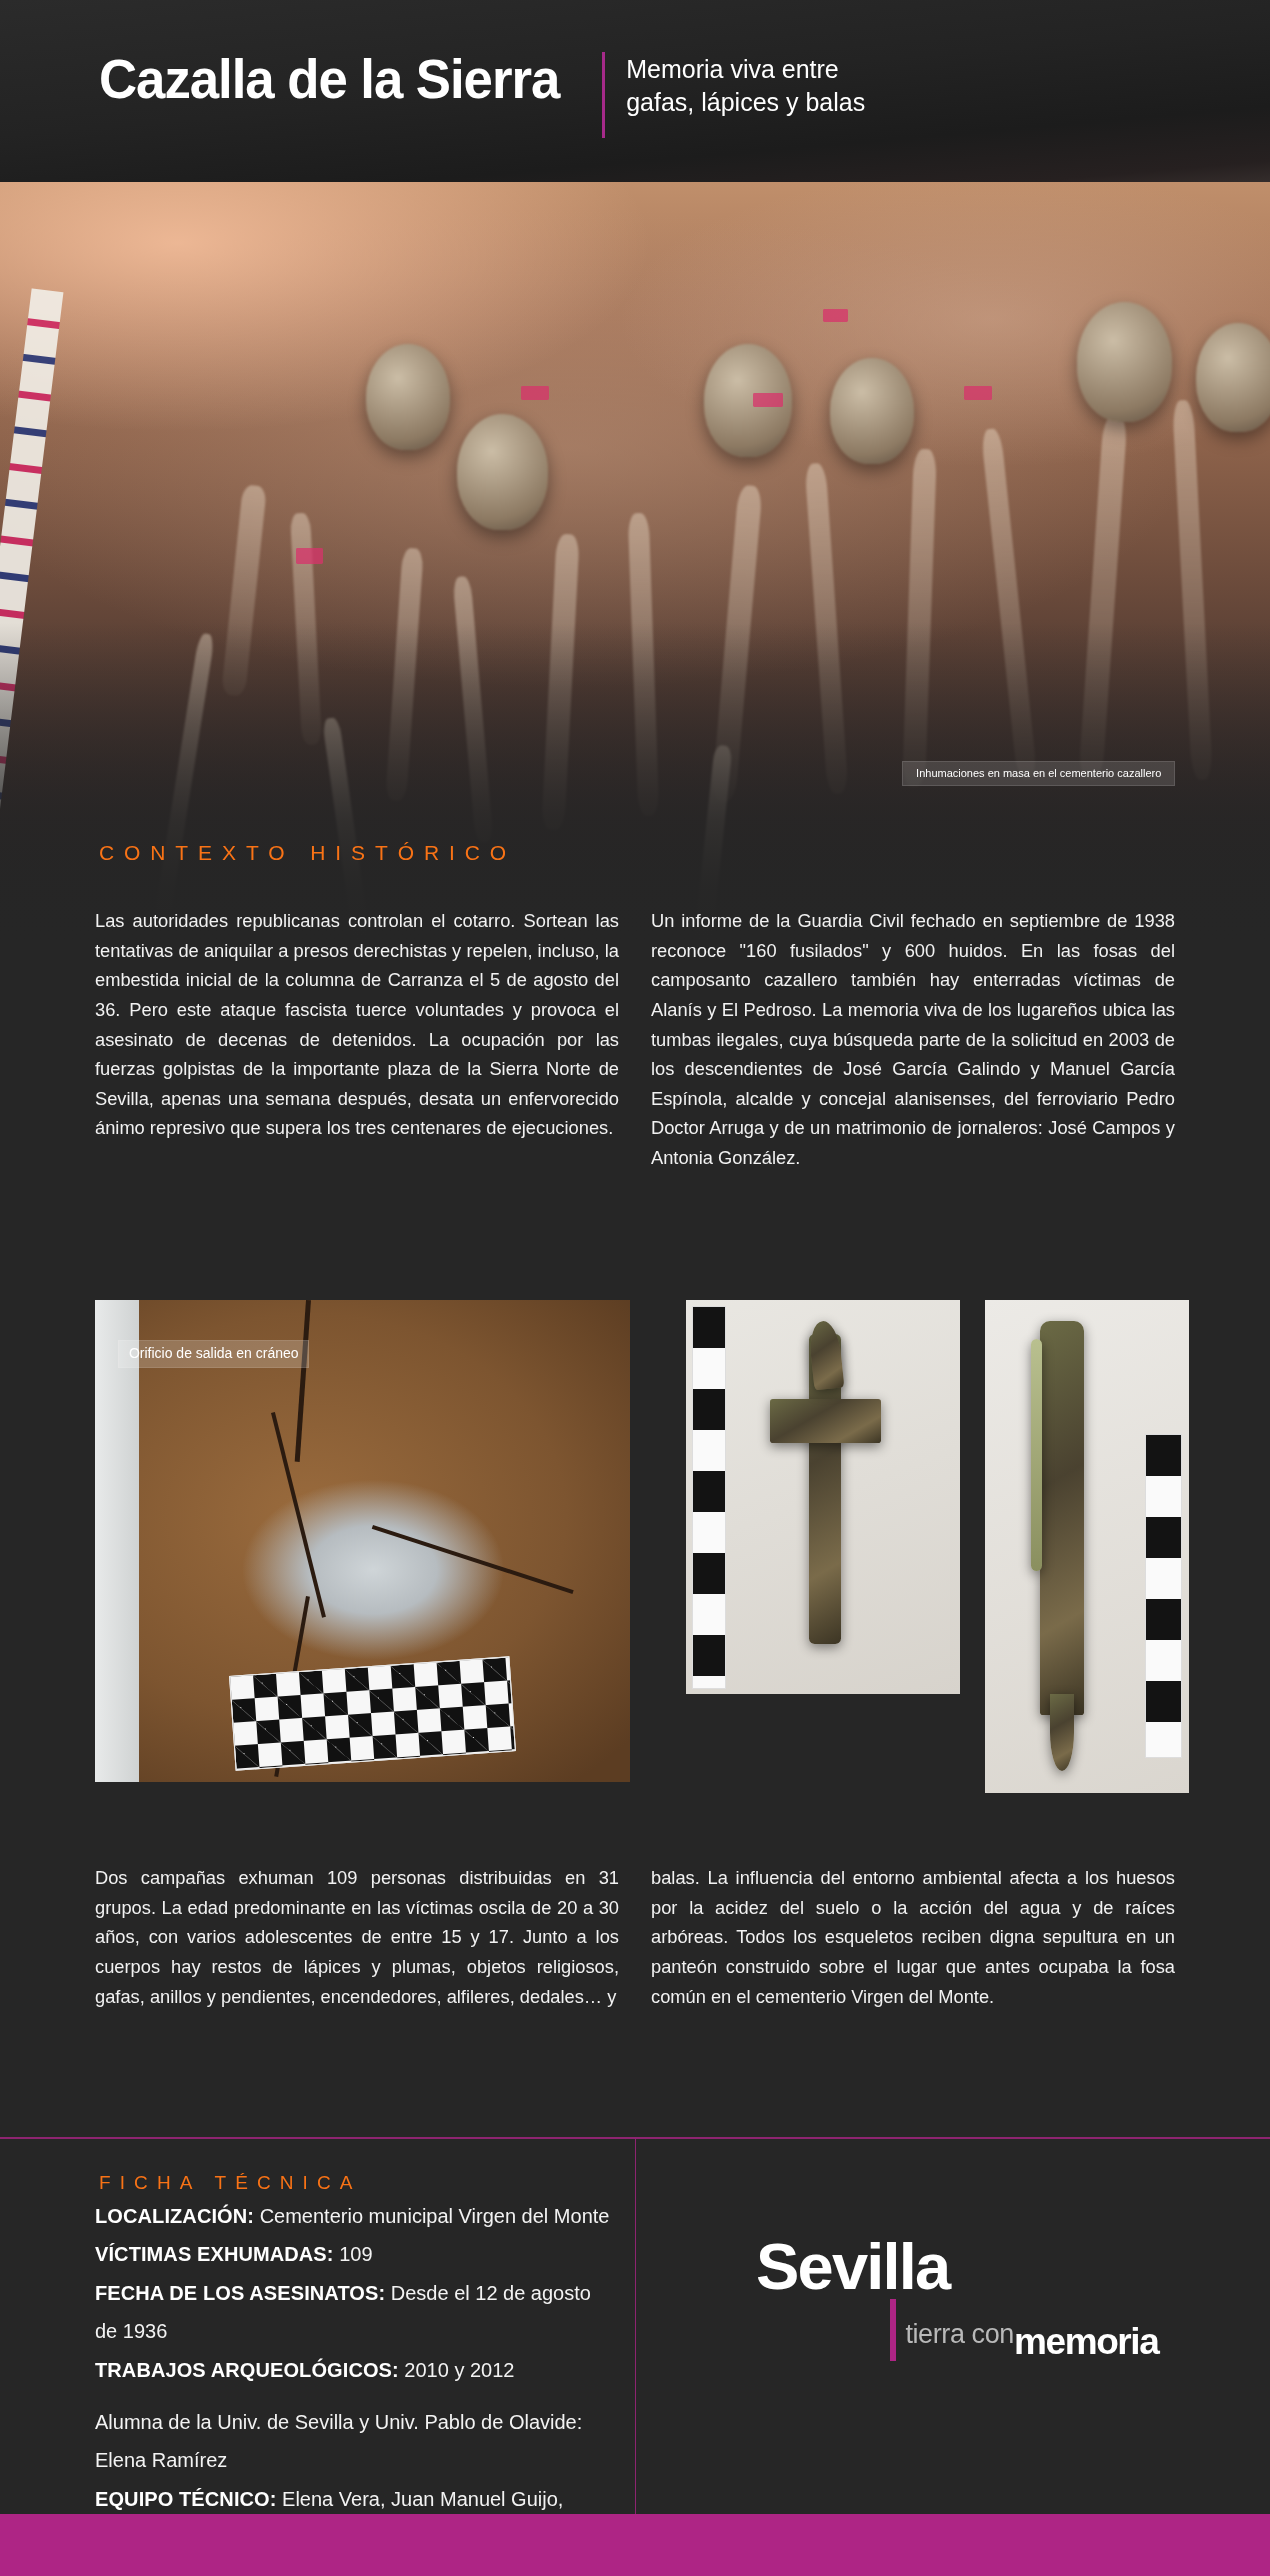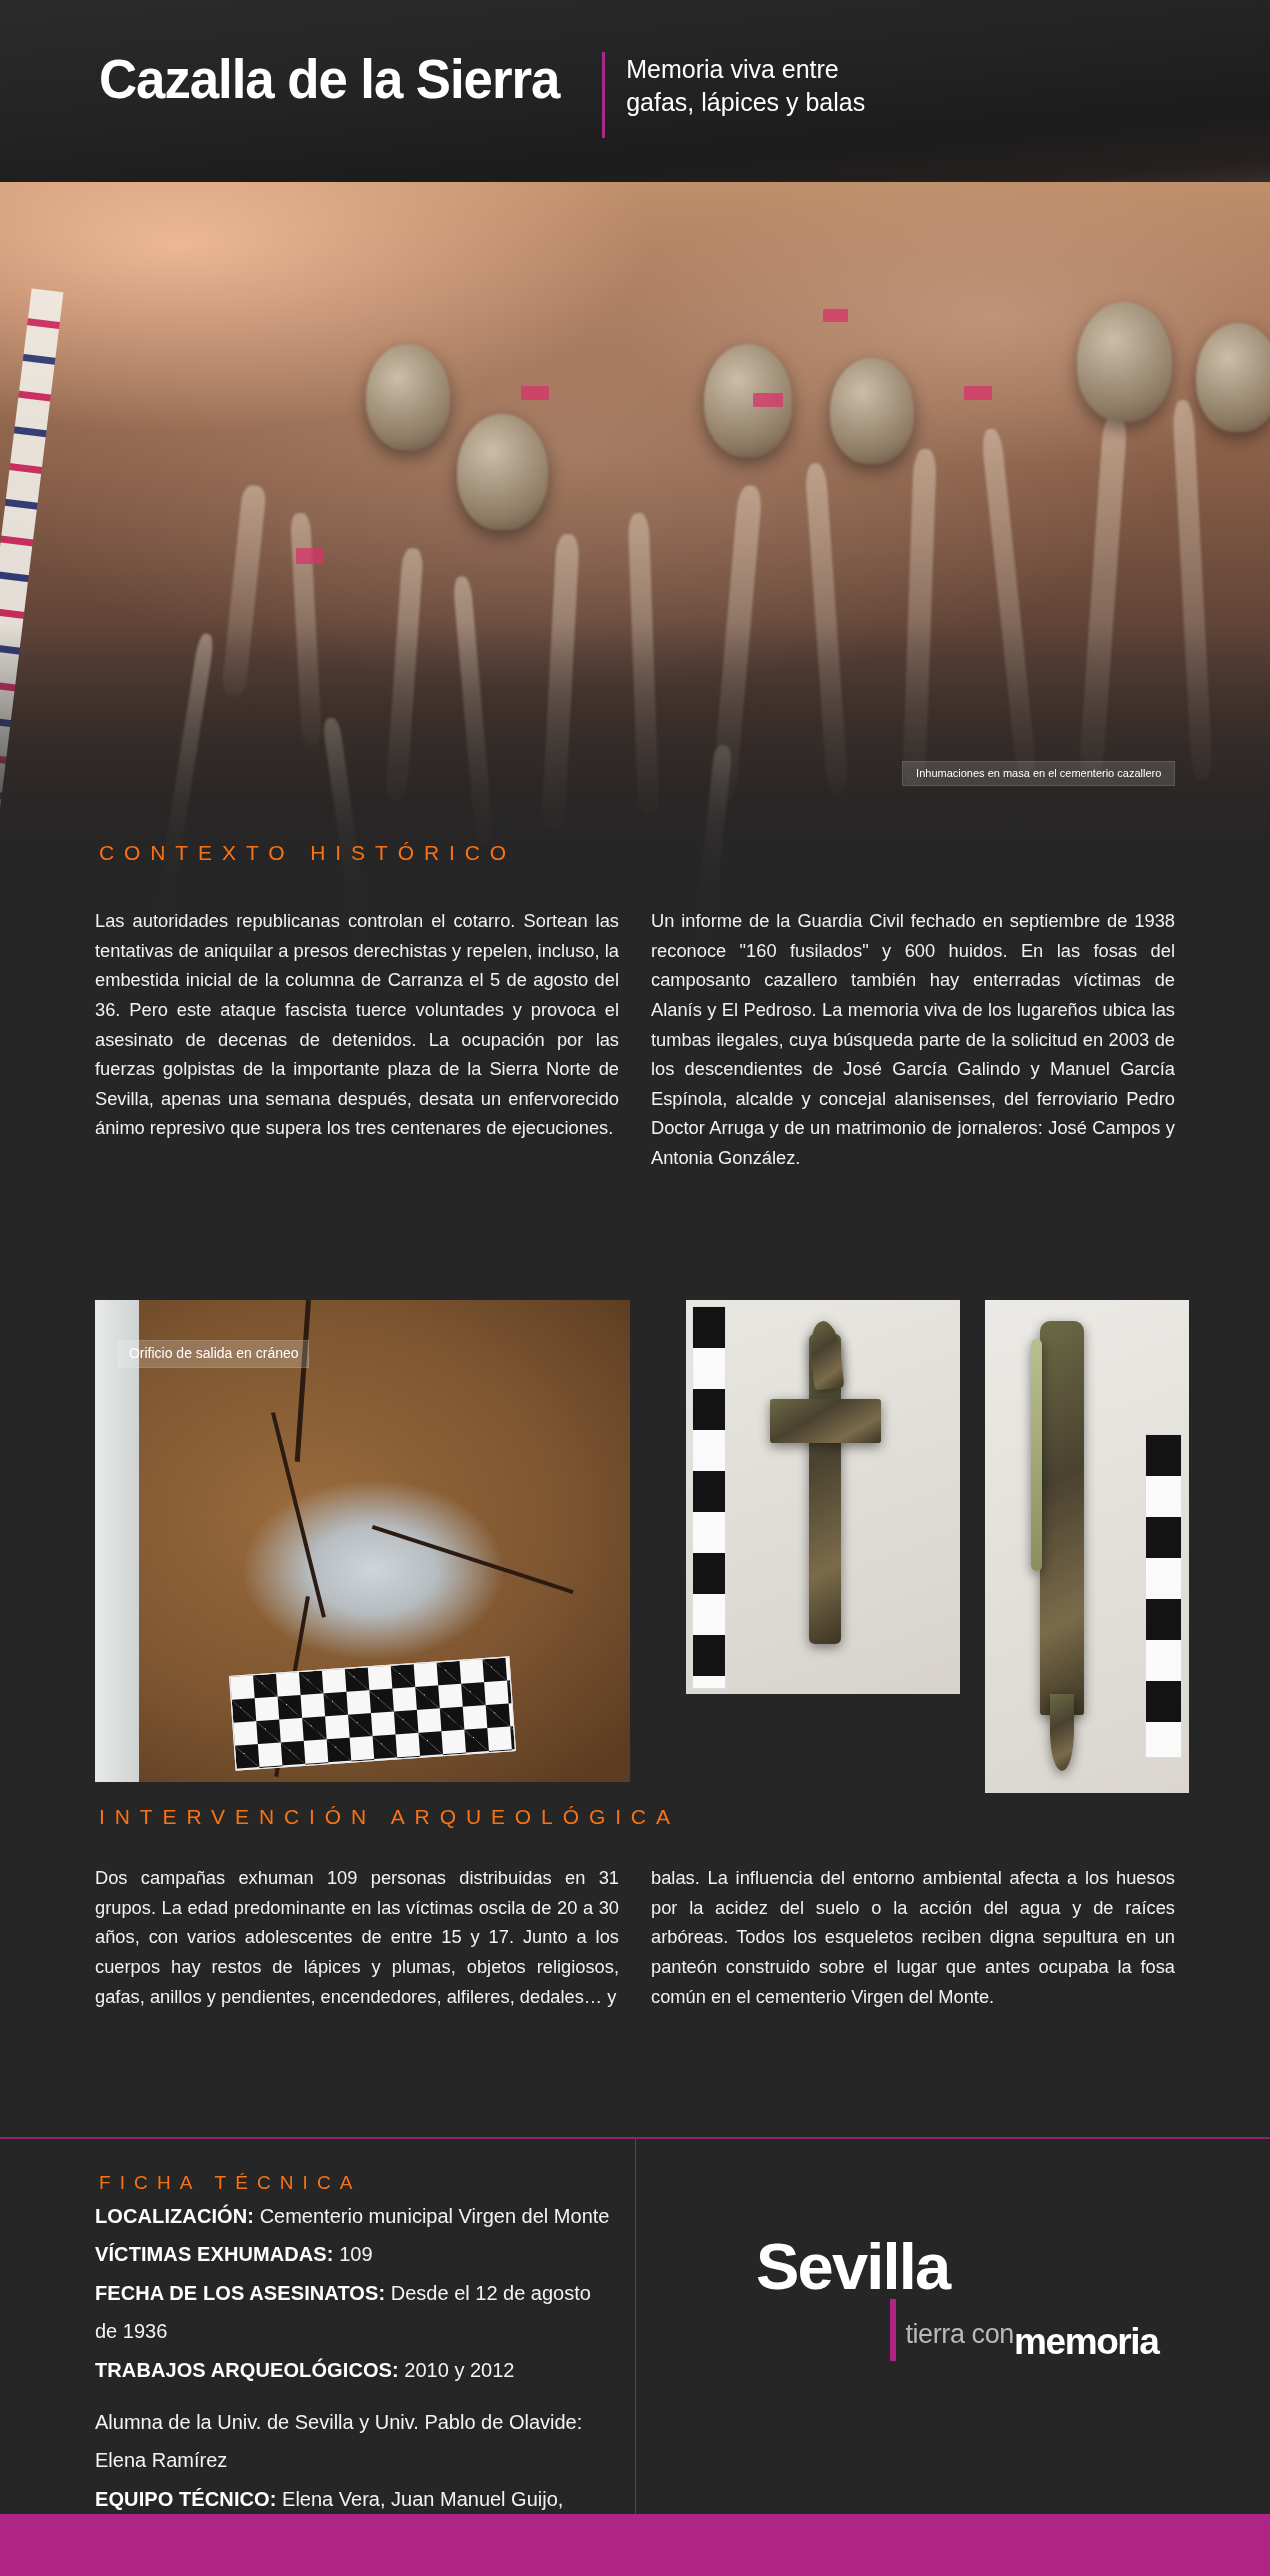--- a/index.html
+++ b/index.html
@@ -411,21 +411,20 @@
   </div>
 
   <div class="photo photo-pen">
     <div class="checker-strip" style="right:7px; top:134px; width:37px; height:324px;"></div>
     <div class="obj-body" style="left:55px; top:21px; width:44px; height:394px; border-radius:9.9px 9.9px 2.8px 2.8px;"></div>
     <div class="obj-body" style="left:65px; top:394px; width:24px; height:77px; border-radius:0 0 50% 50%;"></div>
     <div class="obj-body" style="left:46px; top:39px; width:11.3px; height:232px; border-radius:5.6px; background:linear-gradient(180deg,#b9c08f,#8a8f5f);"></div>
   </div>
 
 
-  <div class="section-heading" style="left:99px; top:1805px;">INTERVENCIÓN ARQUEOLÓGICA</div>
 
   <div class="col-text" style="left:95px; top:1863px;">Dos campañas exhuman 109 personas distribuidas en 31 grupos. La edad predominante en las víctimas oscila de 20 a 30 años, con varios adolescentes de entre 15 y 17. Junto a los cuerpos hay restos de lápices y plumas, objetos religiosos, gafas, anillos y pendientes, encendedores, alfileres, dedales… y</div>
 
   <div class="col-text" style="left:651px; top:1863px;">balas. La influencia del entorno ambiental afecta a los huesos por la acidez del suelo o la acción del agua y de raíces arbóreas. Todos los esqueletos reciben digna sepultura en un panteón construido sobre el lugar que antes ocupaba la fosa común en el cementerio Virgen del Monte.</div>
 
   <div class="footer-rule"></div>
   <div class="footer-divider"></div>
 
   <div class="section-heading" style="left:99px; top:2172px; font-size:19px; letter-spacing:9.1px;">FICHA TÉCNICA</div>
 

